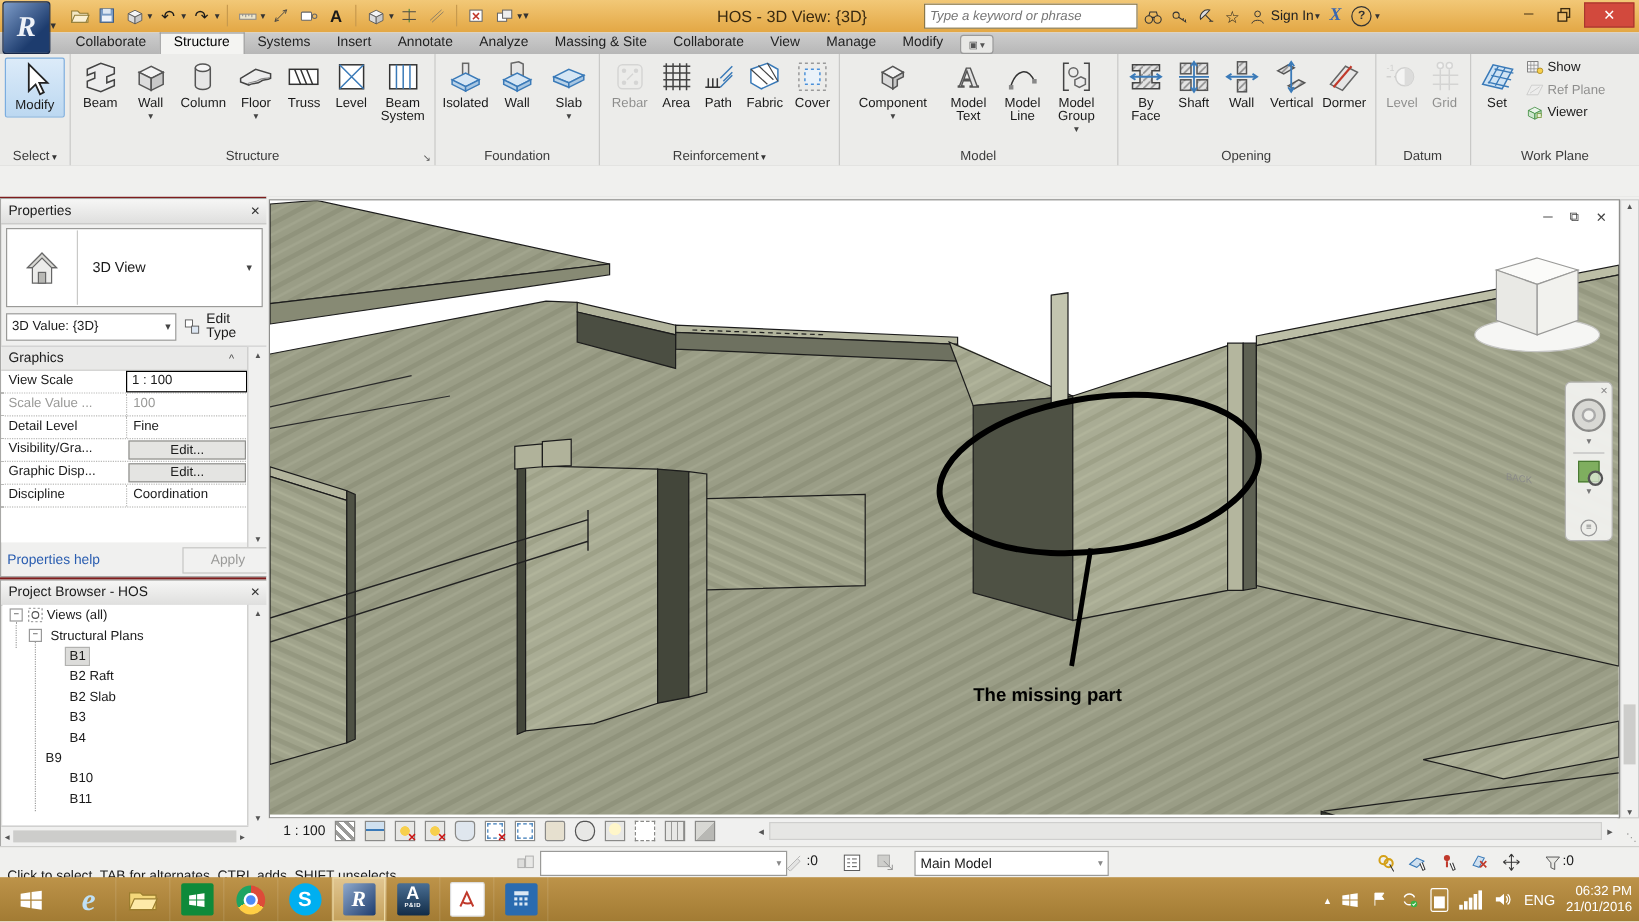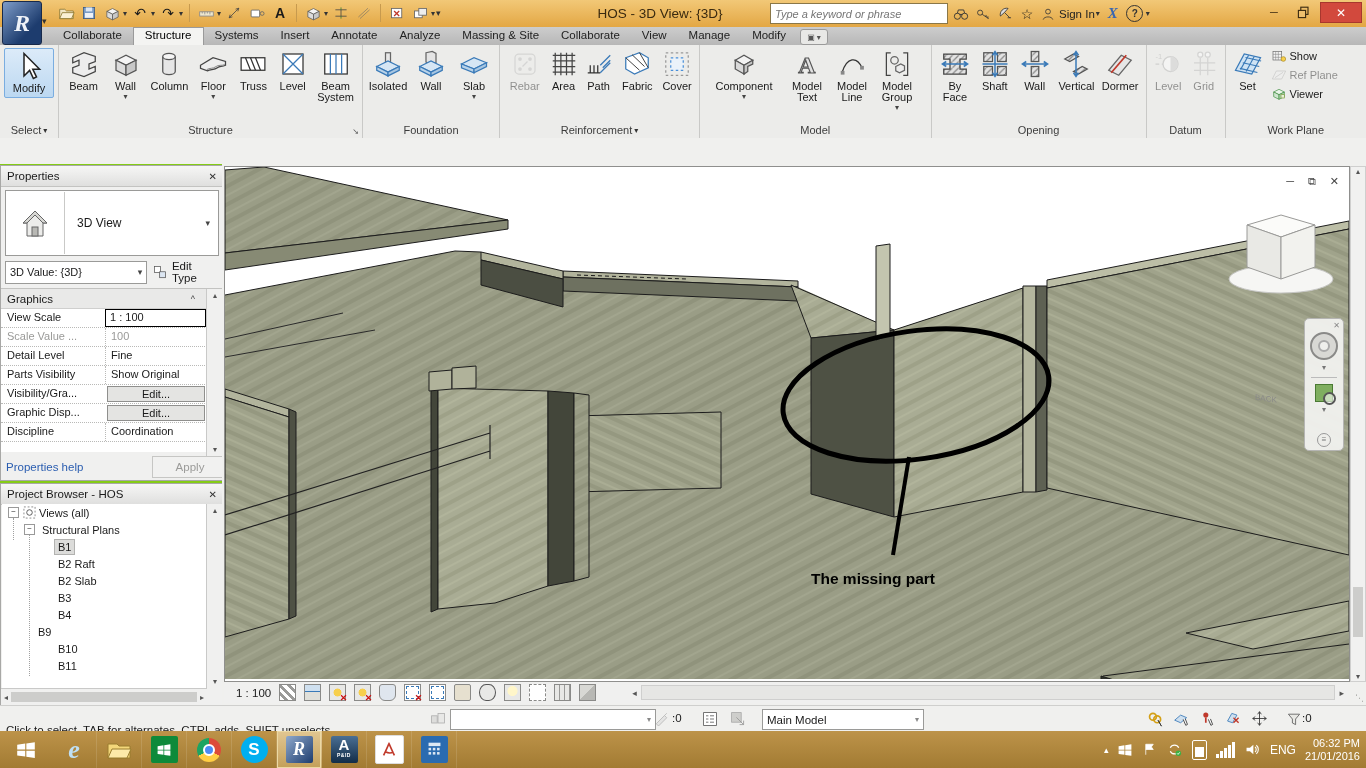--- a/index.html
+++ b/index.html
@@ -47,21 +47,21 @@
   .rbtn .dd{font-size:8px;color:#444;line-height:7px;margin-top:1px}
   .rbtn.dis{opacity:.45}
   .modify{border:1px solid #7aade0;background:linear-gradient(#dcebf9,#bcd8f1);border-radius:2px;padding:2px 3px 3px}
   .wpcol{display:flex;flex-direction:column;gap:3px;margin-left:4px}
   .wpitem{display:flex;align-items:center;gap:3px;height:16px}
   .wpitem .sico{width:16px;height:16px}
   .wpitem.dis{opacity:.45}
   
   .optbar{left:0;top:138px;width:1366px;height:26px;background:#f0f0ee;border-bottom:1px solid #c6c6c4}
   
-  .leftcol{left:0;top:164px;width:222px;height:541px;background:#84cc16}
+  .leftcol{left:0;top:164px;width:222px;height:541px;background:#7f1d1d}
   .palette{left:0;width:222px;background:#f0f0ef;border:1px solid #a8a8a6}
   .phead{height:20px;background:linear-gradient(#f6f6f5,#dfdfde);border-bottom:1px solid #c3c3c1;
          display:flex;align-items:center;padding:0 6px;font-size:11.5px}
   .phead .x{margin-left:auto;font-size:10px;color:#333}
   .typesel{position:absolute;left:4px;top:24px;width:212px;height:64px;background:#fff;border:1px solid #9a9a98;display:flex;align-items:center}
   .typesel .hbox{width:58px;height:62px;border-right:1px solid #c9c9c7;display:flex;align-items:center;justify-content:center}
   .typesel .tname{margin-left:12px;font-size:12px}
   .typesel .tdd{margin-left:auto;margin-right:8px;font-size:9px;color:#444}
   .instrow{position:absolute;left:4px;top:94px;width:214px;height:24px;display:flex;align-items:center}
   .instcombo{width:134px;height:21px;background:#fff;border:1px solid #9a9a98;display:flex;align-items:center;padding:0 4px;font-size:11px}
@@ -876,24 +876,20 @@
         </div>
       <div class="prow dim">
           <span class="pl">Scale Value    ...</span>
           <span class="pv">100</span>
         </div>
       <div class="prow">
           <span class="pl">Detail Level</span>
           <span class="pv">Fine</span>
         </div>
       <div class="prow">
-          <span class="pl">Parts Visibility</span>
-          <span class="pv">Show Original</span>
-        </div>
-      <div class="prow">
           <span class="pl">Visibility/Gra...</span>
           <span class="pv btn">Edit...</span>
         </div>
       <div class="prow">
           <span class="pl">Graphic Disp...</span>
           <span class="pv btn">Edit...</span>
         </div>
       <div class="prow">
           <span class="pl">Discipline</span>
           <span class="pv">Coordination</span>

